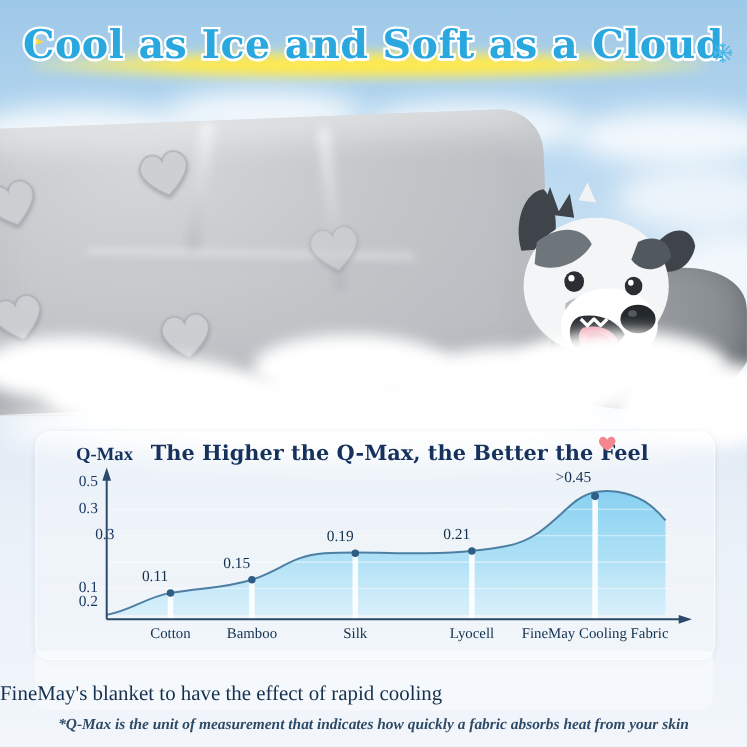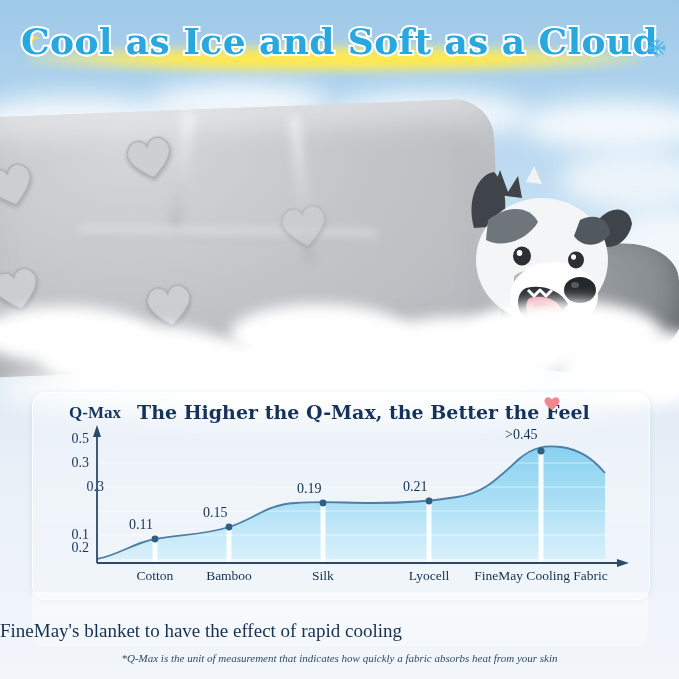--- a/index.html
+++ b/index.html
@@ -116,22 +116,22 @@
     position:absolute;left:0;top:596px;width:679px;text-align:center;
     font-family:"Liberation Serif", serif;font-size:19px;color:#15304f;white-space:nowrap;
   }
   .copy1 b{font-weight:bold;}
   .copy2{
     position:absolute;left:0;top:620px;width:679px;
     font-family:"Liberation Serif", serif;font-size:19px;color:#15304f;white-space:nowrap;
   }
   .footnote{
     position:absolute;left:0;top:652px;width:679px;text-align:center;
-    font-family:"Liberation Serif", serif;font-style:italic;font-weight:normal;
-    font-size:11px;color:#2d4a66;white-space:nowrap;
+    font-family:"Liberation Serif", serif;font-style:italic;font-weight:bold;
+    font-size:14px;color:#2d4a66;white-space:nowrap;
   }
 </style>
 </head>
 <body>
 
 <div id="stage">
 
   <div class="sky"></div>
   <div class="cloud soft" style="left:-30px;top:96px;width:210px;height:54px;"></div>
   <div class="cloud soft" style="left:150px;top:82px;width:180px;height:44px;"></div>

